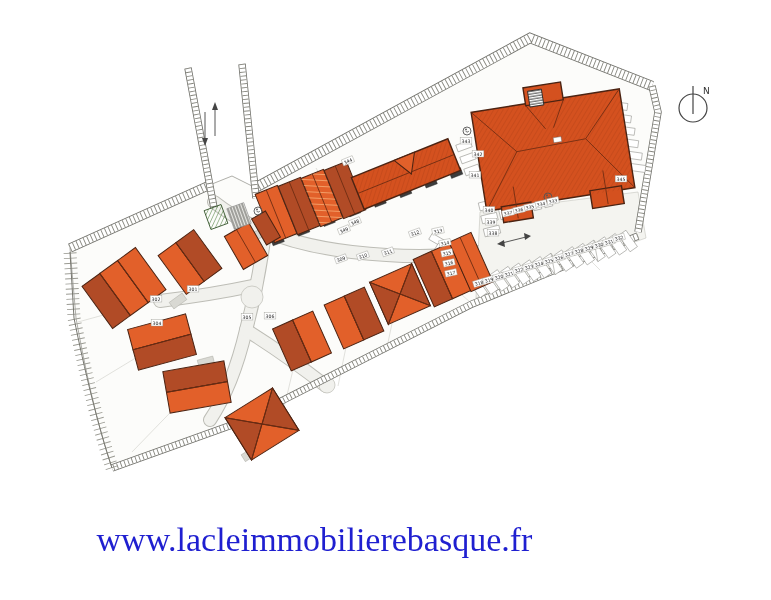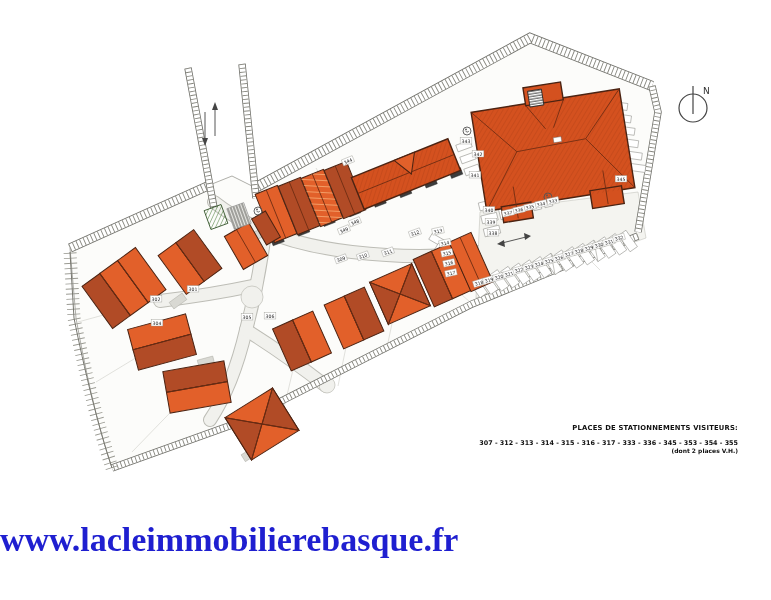--- a/index.html
+++ b/index.html
@@ -30,22 +30,22 @@
   .lbl{font-size:4.6px;fill:#222;}
   .sym{stroke:#555;fill:none;stroke-width:.9;}
   .arrowline{stroke:#444;stroke-width:.9;fill:none;}
   .arrowhead{fill:#444;stroke:none;}
   .north-c{fill:none;stroke:#444;stroke-width:1.2;}
   .north-n{font-size:9px;fill:#333;}
   .notes{position:absolute;right:33px;top:424px;text-align:right;color:var(--note-ink,#111);}
   .notes .t1{font-size:6.8px;font-weight:bold;letter-spacing:.2px;}
   .notes .t2{font-size:6.4px;font-weight:bold;margin-top:7px;}
   .notes .t3{font-size:6px;font-weight:bold;}
-  .url{position:absolute;left:0;top:521px;width:629px;text-align:left;
-       font-family:"Liberation Serif","DejaVu Serif",serif;font-weight:bold;
+  .url{position:absolute;left:0;top:521px;width:629px;text-align:center;
+       font-family:"Liberation Serif","DejaVu Serif",serif;font-weight:normal;
        font-size:34px;color:var(--url-blue,#1f1fd0);cursor:pointer;}
 </style>
 </head>
 <body>
 
 <div class="canvas">
 
   <svg id="plan-svg" width="771" height="520" viewBox="0 0 771 520">
     <defs>
       <pattern id="roofTex" width="4" height="4" patternUnits="userSpaceOnUse" patternTransform="rotate(40)">
@@ -608,21 +608,16 @@
       </g>
 
     <g transform="translate(693,108)">
       <circle class="north-c" r="14"></circle>
       <line class="north-c" x1="0" y1="-22" x2="0" y2="6"></line>
       <text class="north-n" x="10" y="-14">N</text>
     </g>
   </svg>
 
   
-  <div class="notes">
-    <div class="t1">PLACES DE STATIONNEMENTS VISITEURS:</div>
-    <div class="t2">307 - 312 - 313 - 314 - 315 - 316 - 317 - 333 - 336 - 345 - 353 - 354 - 355</div>
-    <div class="t3">(dont 2 places V.H.)</div>
-  </div>
 
   
   <div class="url">www.lacleimmobilierebasque.fr</div>
 </div>
 
 </body></html>

